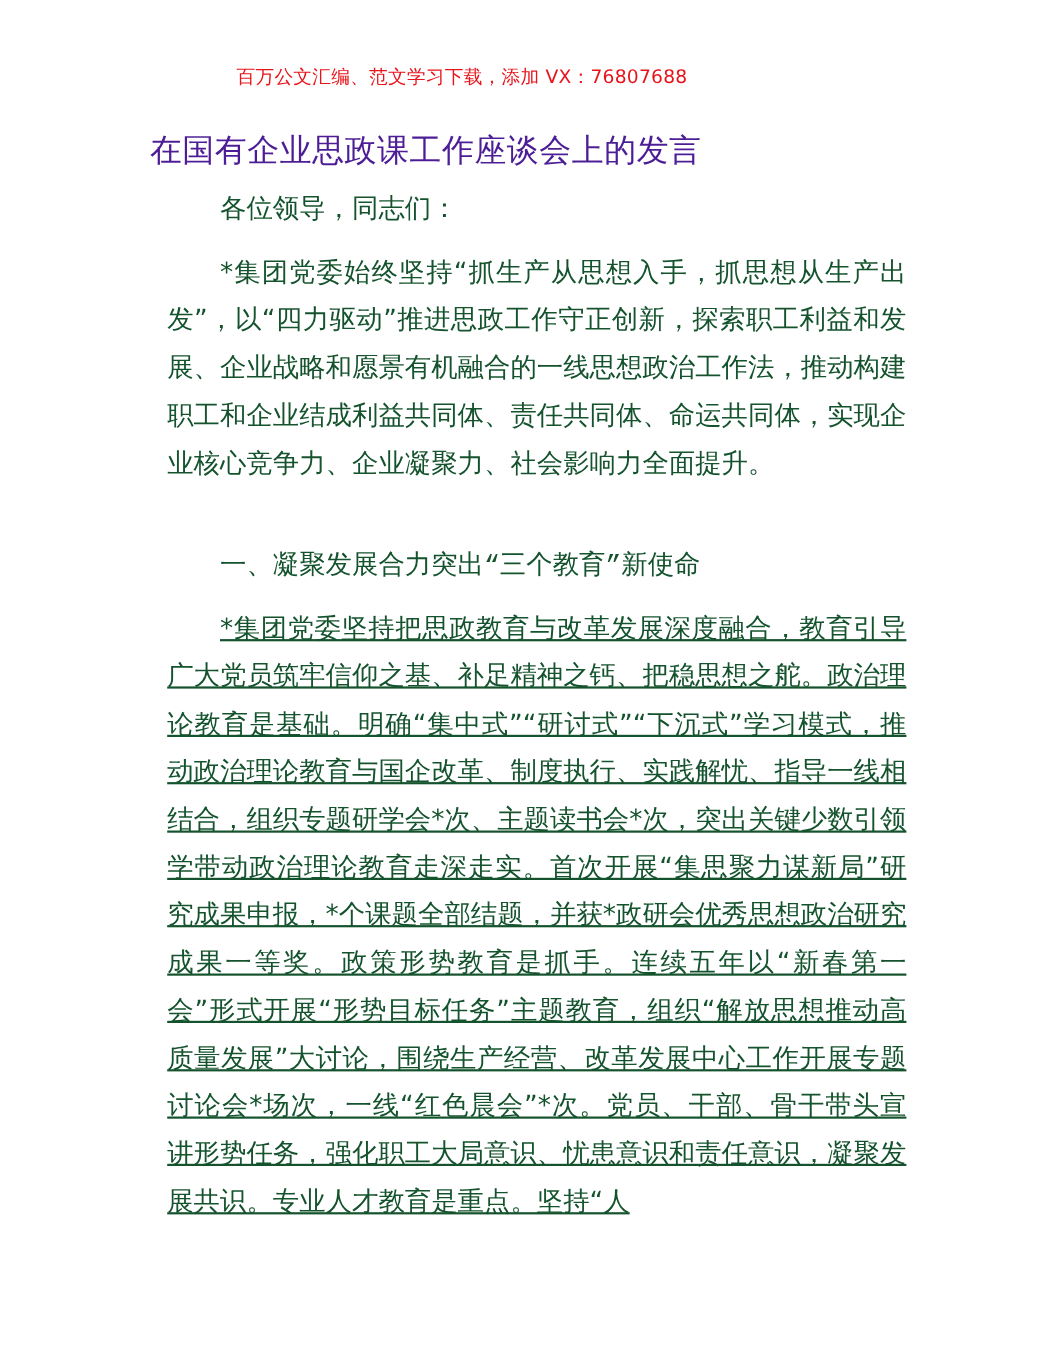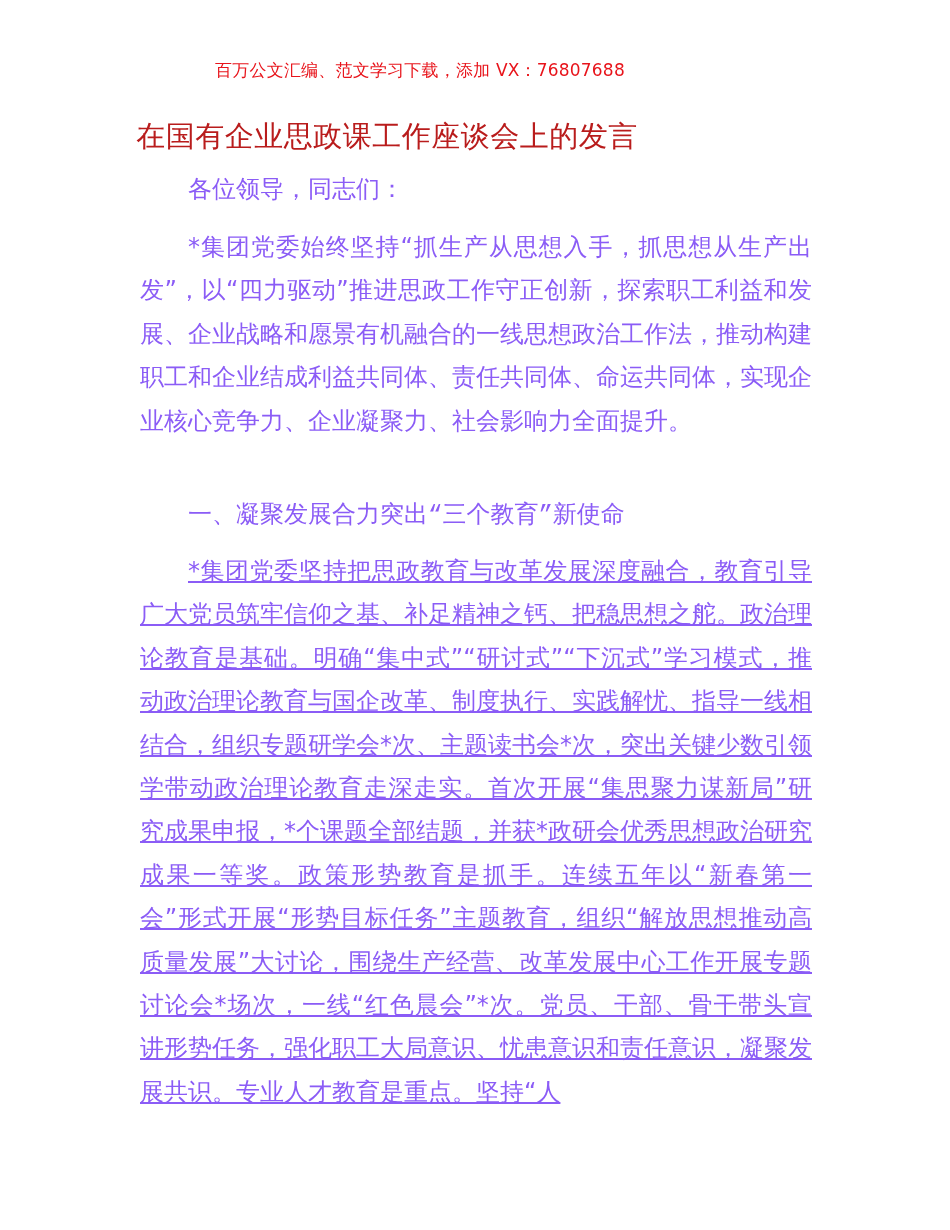--- a/index.html
+++ b/index.html
@@ -27,30 +27,30 @@
       letter-spacing: 0.2px;
     }
     .doc-title {
       position: absolute;
       top: 116px;
       left: 0;
       width: 774px;
       text-align: center;
       font-size: 29px;
       line-height: 40px;
-      color: #b91c1c;
+      color: #4c1d95;
       letter-spacing: 0.5px;
     }
     .body-text {
       position: absolute;
-      left: 140px;
+      left: 152px;
       width: 672px;
       font-size: 24px;
       line-height: 43.4px;
-      color: #8b5cf6;
+      color: #14532d;
       text-align: justify;
       text-justify: inter-character;
       word-break: break-all;
     }
     .salutation { top: 168px; }
     .para1 { top: 226px; }
     .heading1 { top: 494px; font-family: Liberation Mono, monospace; }
     .para2 { top: 550px; text-decoration: underline; }
     .indent { text-indent: 48px; }
     .salutation, .heading1 { text-indent: 48px; }

